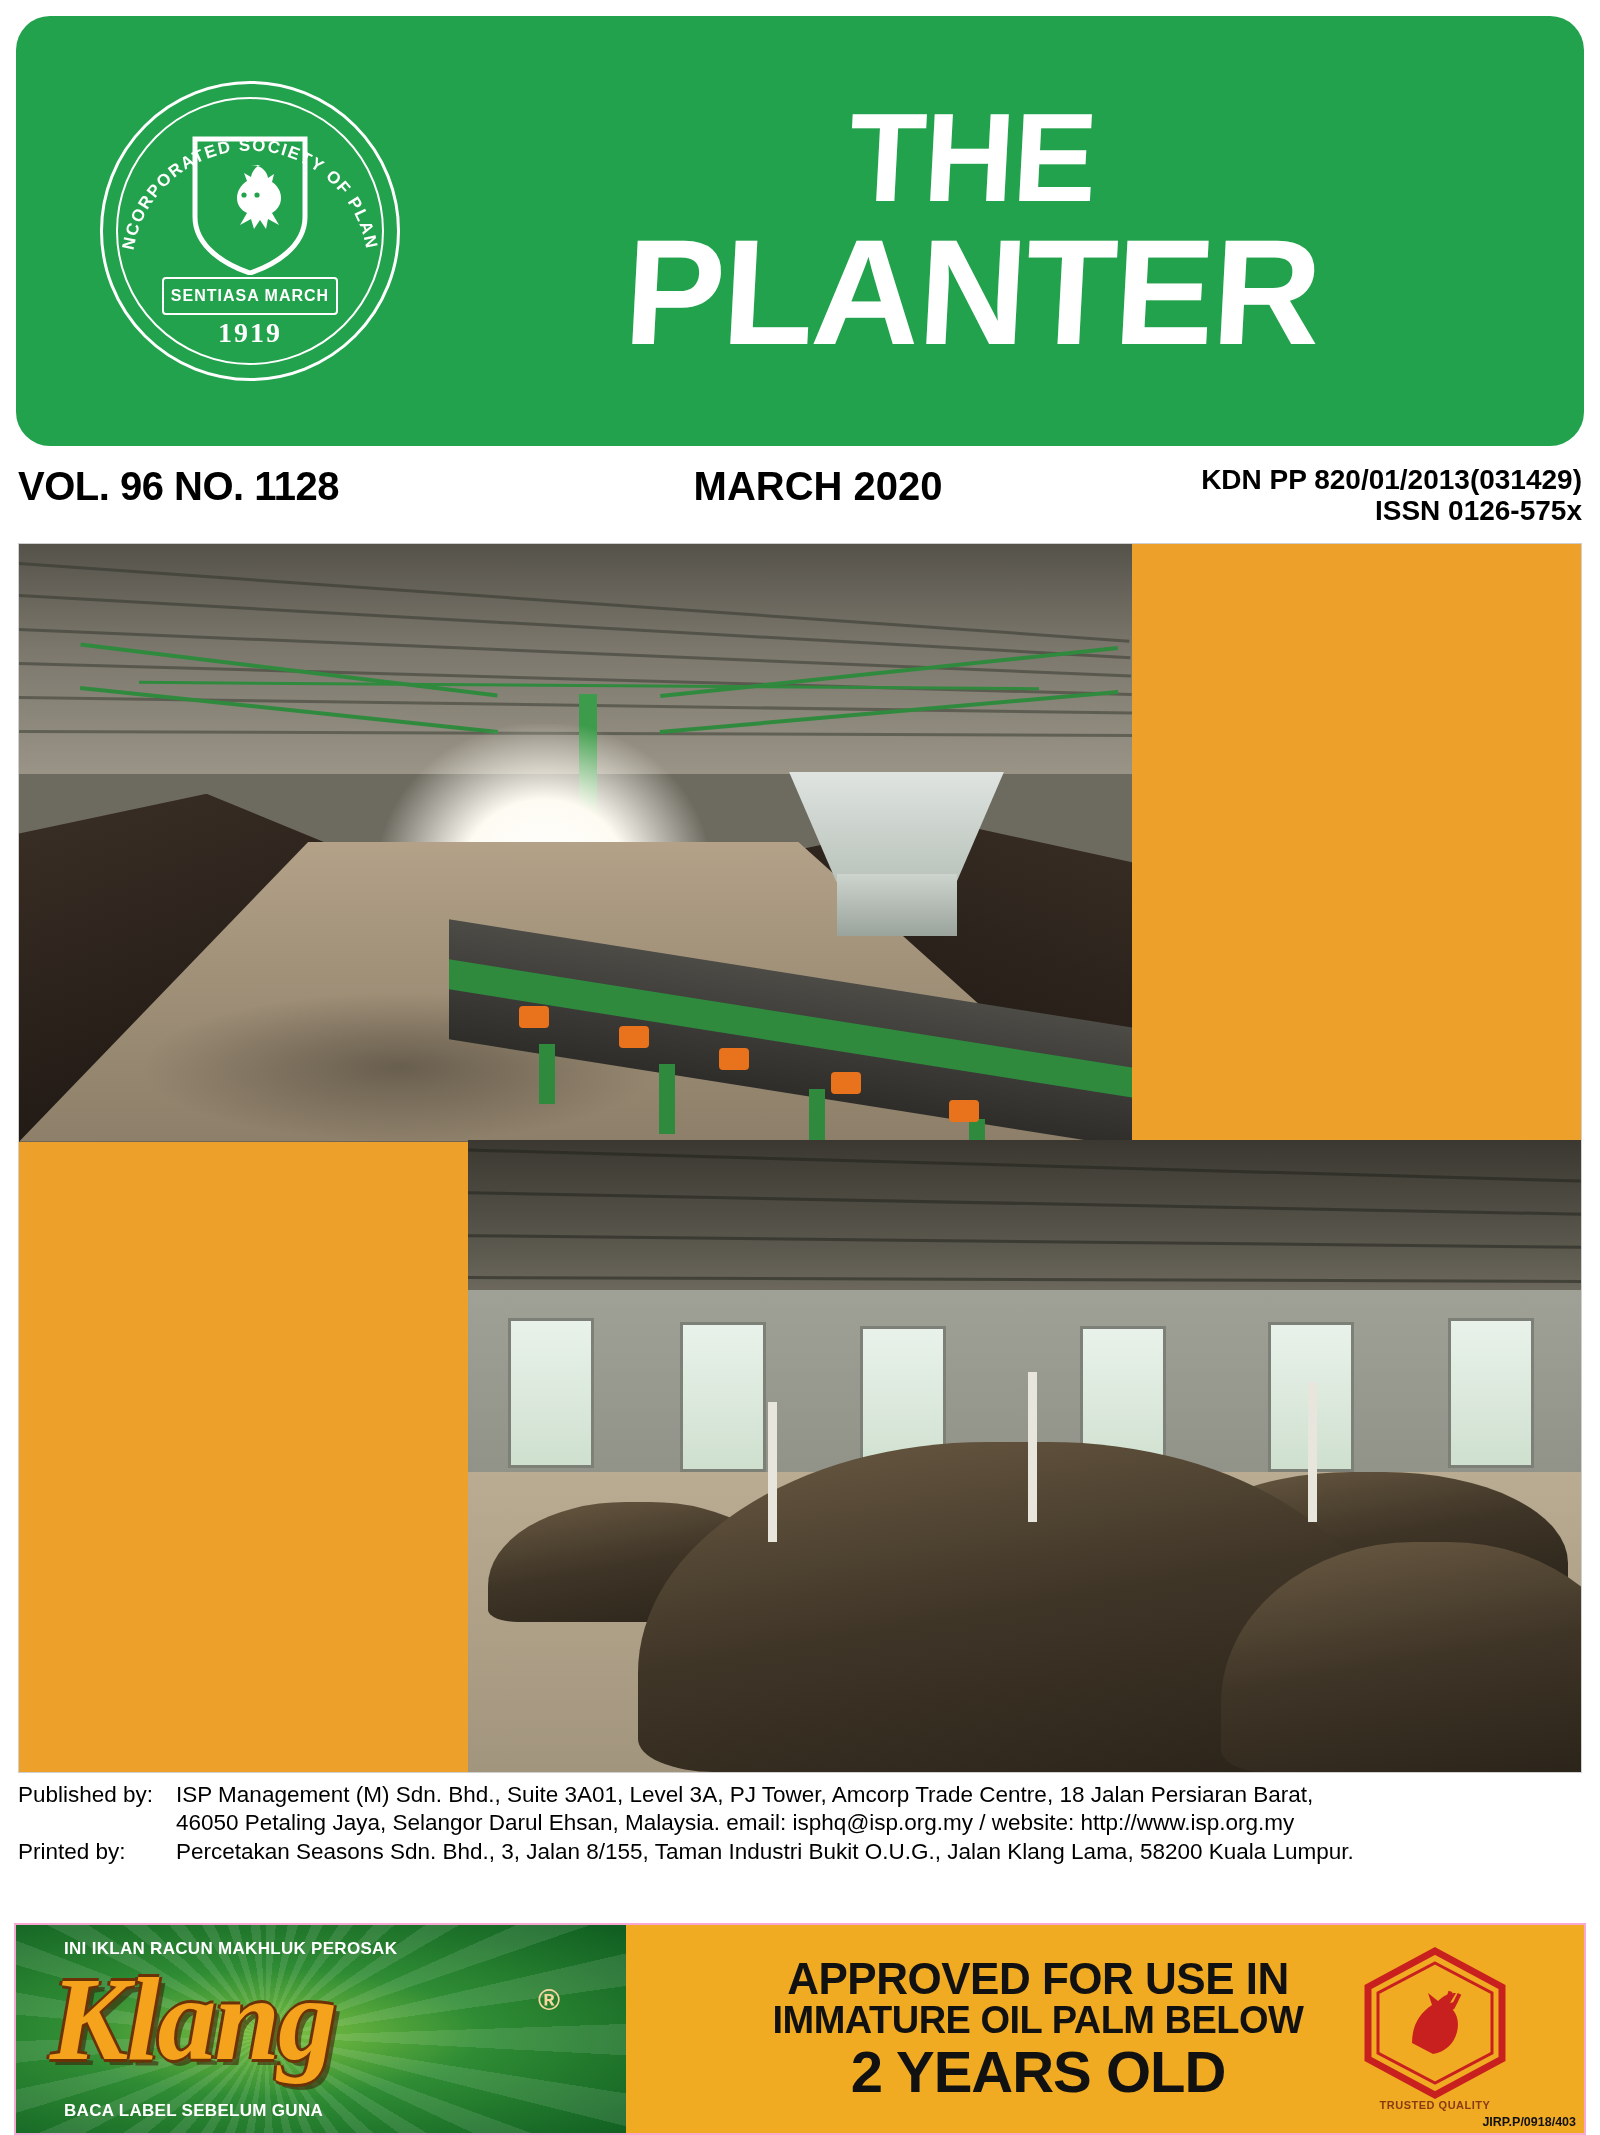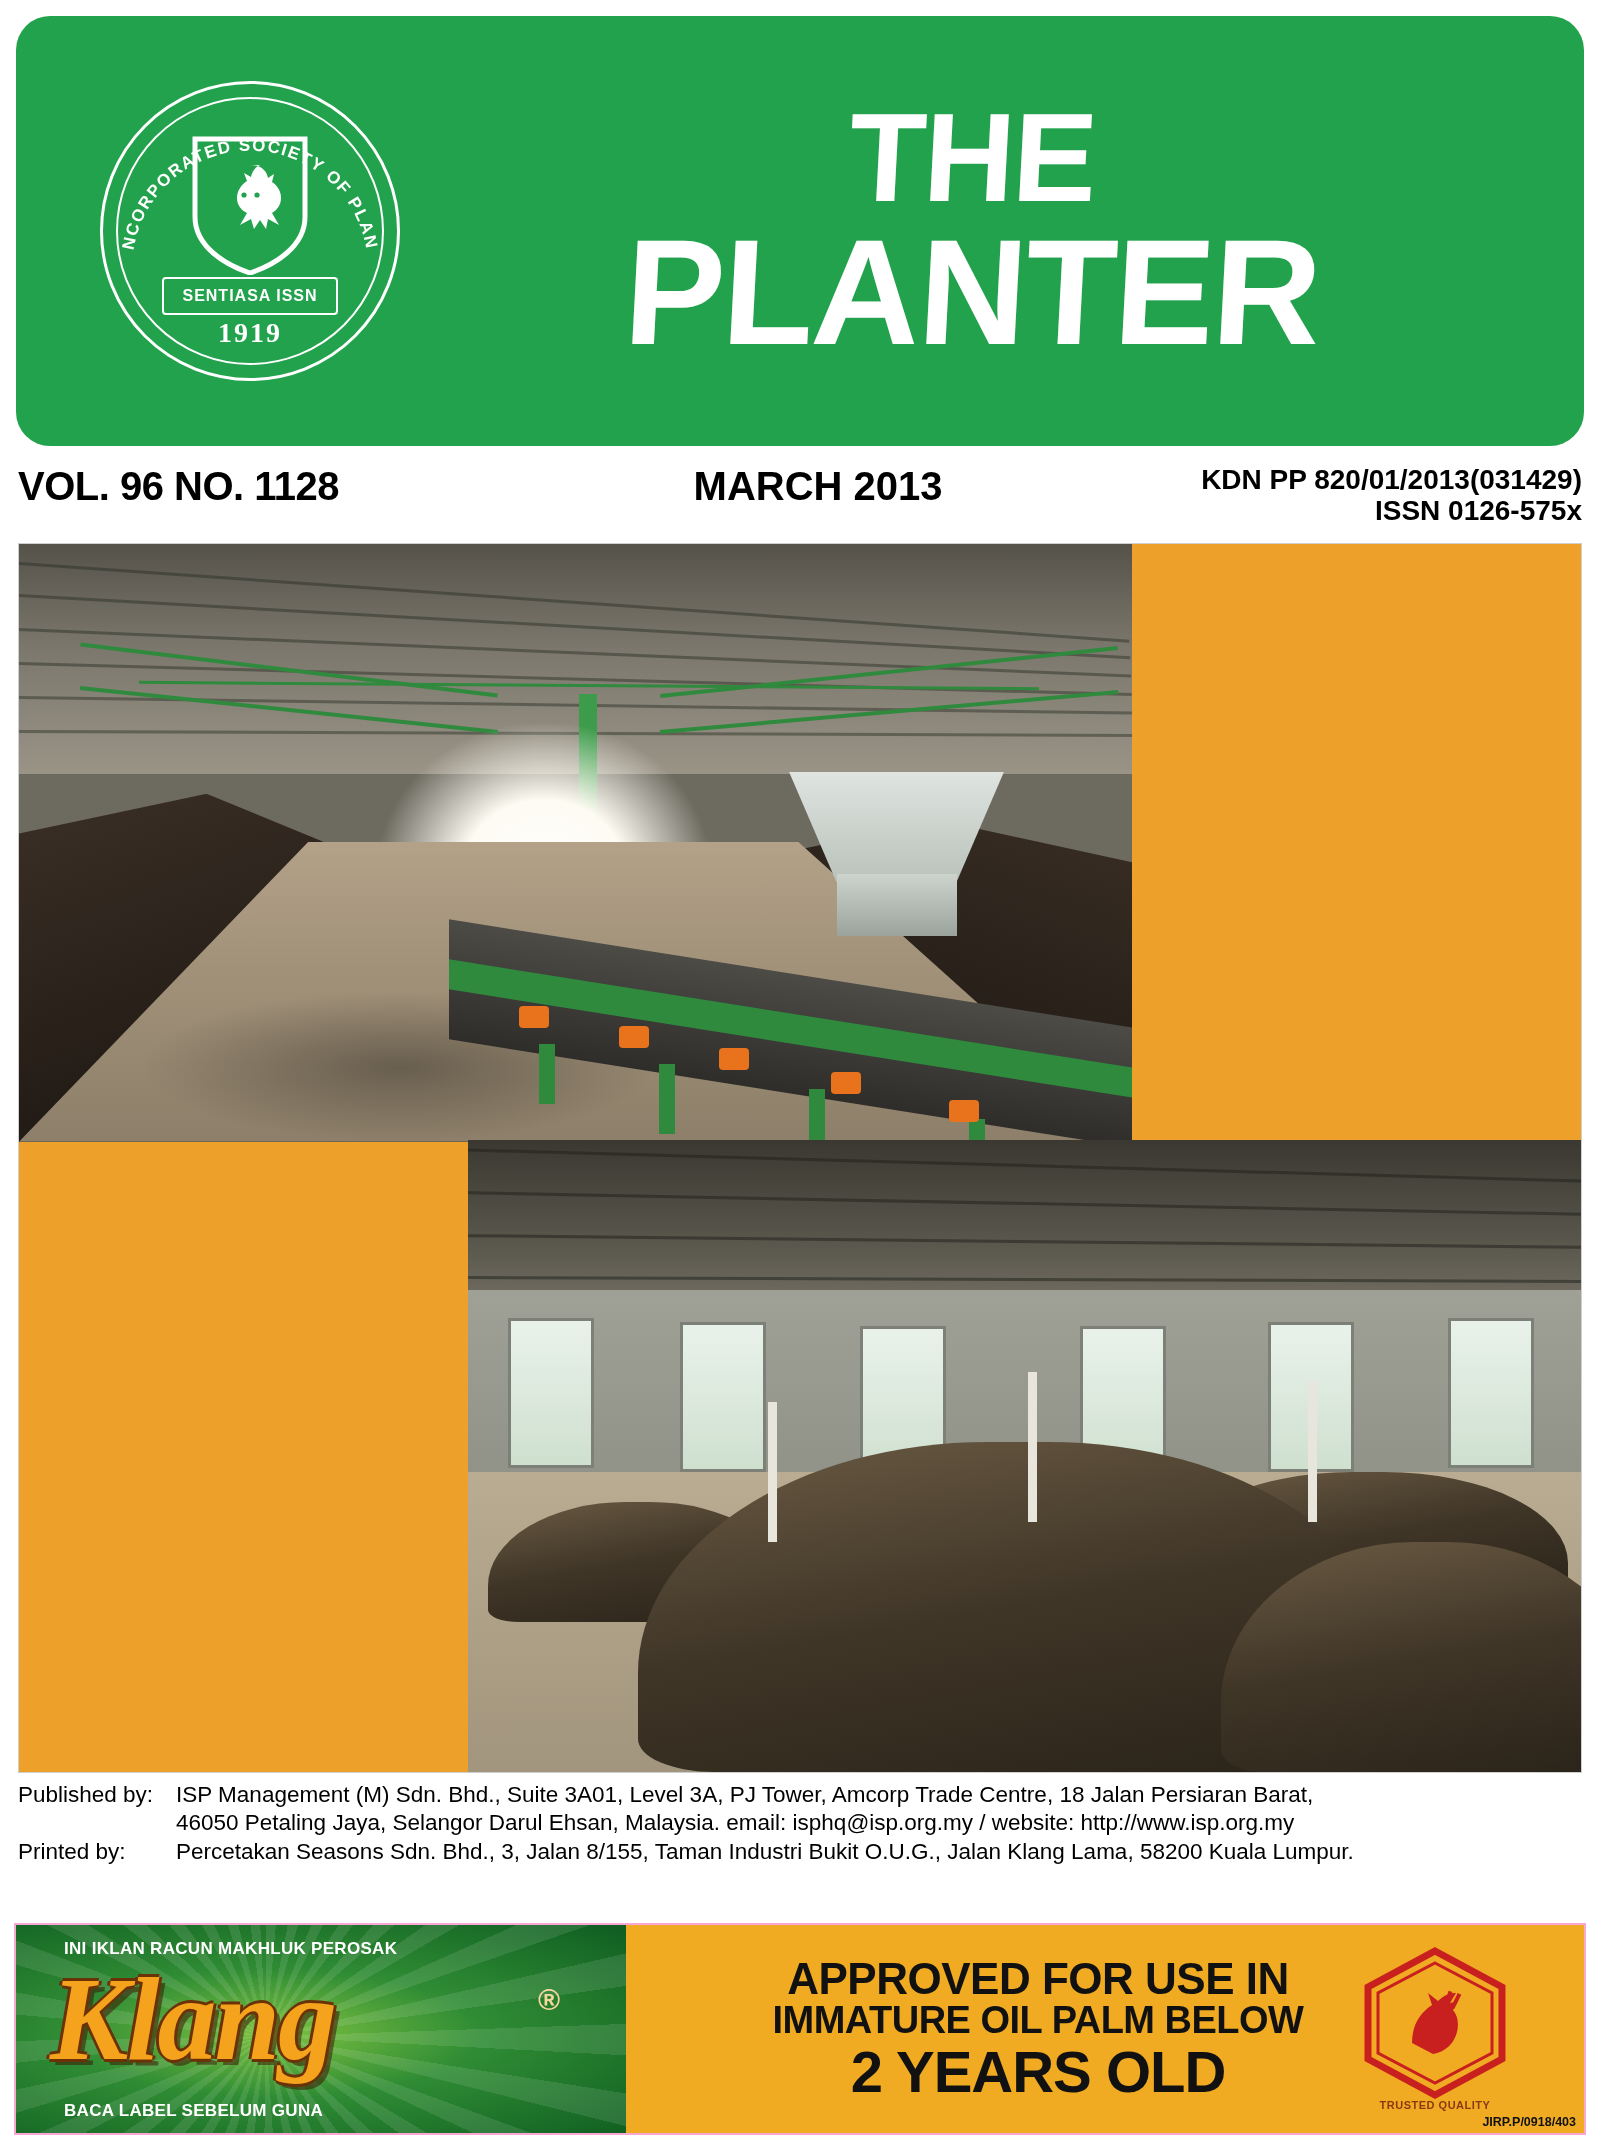--- a/index.html
+++ b/index.html
@@ -496,33 +496,33 @@
         <g fill="#ffffff">
           <path d="M60 30 c10 0 16 6 17 13 l6 -4 -2 8 c6 4 9 10 9 16 c0 7 -4 12 -9 15
                    l7 12 -11 -6 l-2 10 -6 -9 l-6 9 -3 -10 l-11 6 l7 -12 c-6 -3 -10 -8 -10 -15
                    c0 -7 4 -13 10 -17 l-3 -8 7 4 c1 -7 7 -12 10 -12 z"></path>
           <circle cx="53" cy="60" r="2.6" fill="#22a24c"></circle>
           <circle cx="66" cy="60" r="2.6" fill="#22a24c"></circle>
         </g>
       </svg>
     </div>
 
-    <div class="logo-banner">SENTIASA ISSN</div>
+    <div class="logo-banner">SENTIASA MARCH</div>
     <div class="logo-year">1919</div>
   </div>
 
   <div class="title-block">
     <div class="title-line1">THE</div>
     <div class="title-line2">PLANTER</div>
   </div>
 </div>
 
 <div class="issue-bar">
   <div class="issue-vol">VOL. 96 NO. 1128</div>
-  <div class="issue-date">MARCH 2013</div>
+  <div class="issue-date">MARCH 2020</div>
   <div class="issue-right">
     <div class="issue-kdn">KDN PP 820/01/2013(031429)</div>
     <div class="issue-issn">ISSN 0126-575x</div>
   </div>
 </div>
 
 <div class="cover">
 
   <div class="orange-tr"></div>
   <div class="orange-bl"></div>

